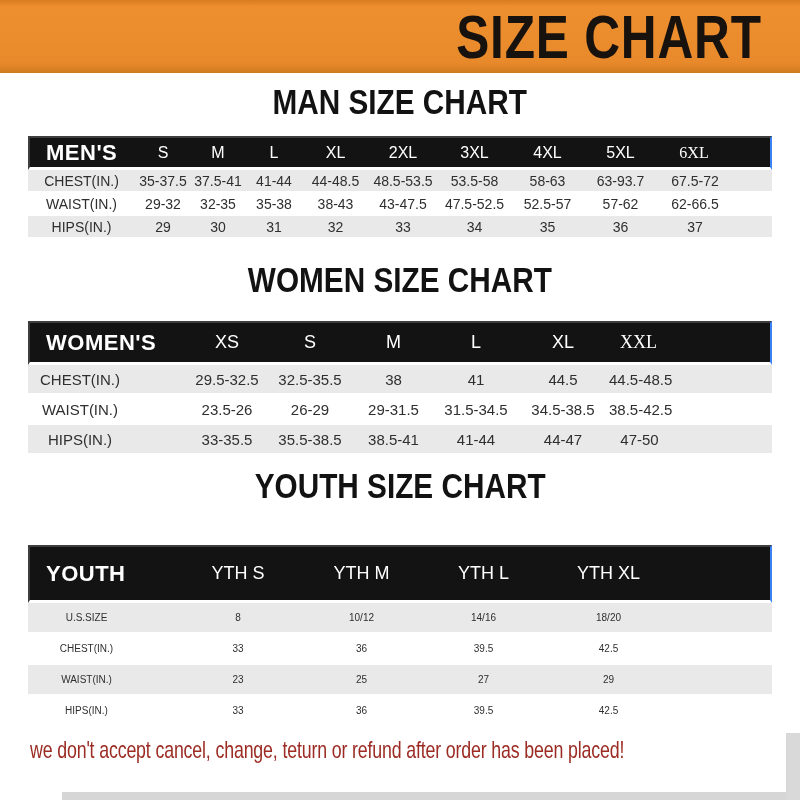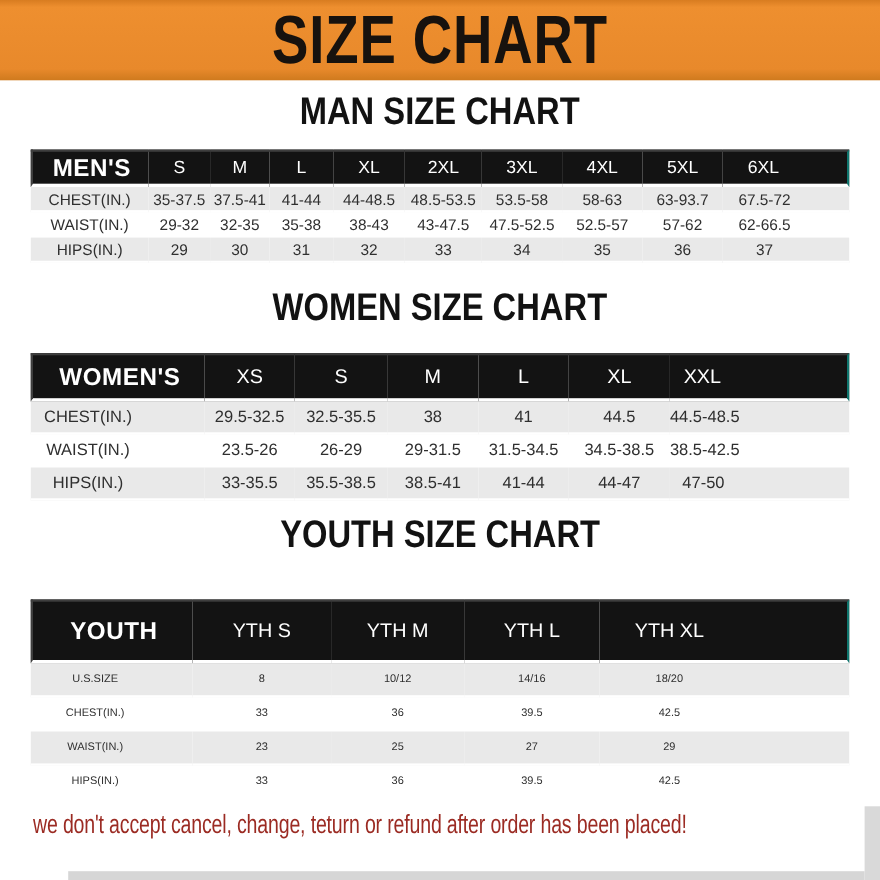--- a/index.html
+++ b/index.html
@@ -15,21 +15,21 @@
   }
 
   
   .banner {
     position: absolute;
     left: 0; top: 0;
     width: 800px; height: 73px;
     background: linear-gradient(180deg, #d87c20 0%, #ee8f2f 9%, #e8892b 86%, #cf7a1e 100%);
     display: flex;
     align-items: center;
-    justify-content: center;
+    justify-content: flex-end;
   }
   .banner-title {
     display: inline-block;
     font-size: 62px;
     font-weight: 700;
     letter-spacing: 1px;
     color: #17120e;
     transform: scaleX(0.8);
     white-space: nowrap;
     line-height: 1;
@@ -73,29 +73,29 @@
     background: #131313;
     color: #ffffff;
     font-weight: 400;
     text-align: center;
     border-top: 2px solid #3e3e3e;
     border-bottom: 3px solid #ffffff;
     white-space: nowrap;
     overflow: hidden;
   }
   table.chart thead th:first-child { border-left: 2px solid #3e3e3e; }
-  table.chart thead th:last-child  { border-right: 2px solid #0f766e; }
+  table.chart thead th:last-child  { border-right: 2px solid #3b82f6; font-family: Liberation Serif, serif; }
 
   .tbl-men   thead th { height: 34px; font-size: 16px; }
   .tbl-women thead th { height: 44px; font-size: 18px; }
   .tbl-youth thead th { height: 58px; font-size: 18px; }
 
   table.chart thead th.tbl-label {
-    text-align: center;
-    padding-left: 2px;
+    text-align: left;
+    padding-left: 16px;
     font-weight: 700;
     font-size: 22px;
     letter-spacing: 0.5px;
   }
 
   table.chart tbody td {
     text-align: center;
     color: #2f2f2f;
     border-bottom: 2px solid #ffffff;
     white-space: nowrap;

